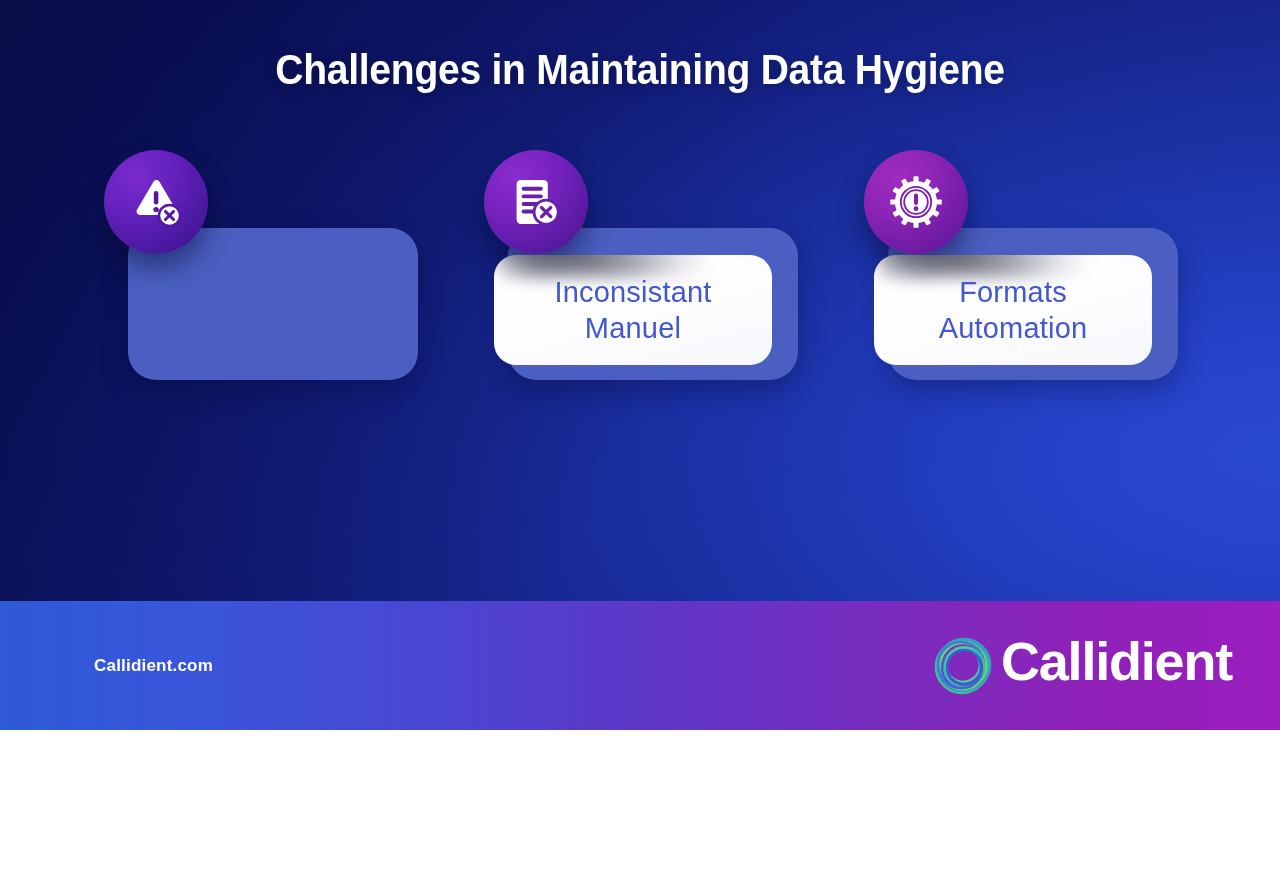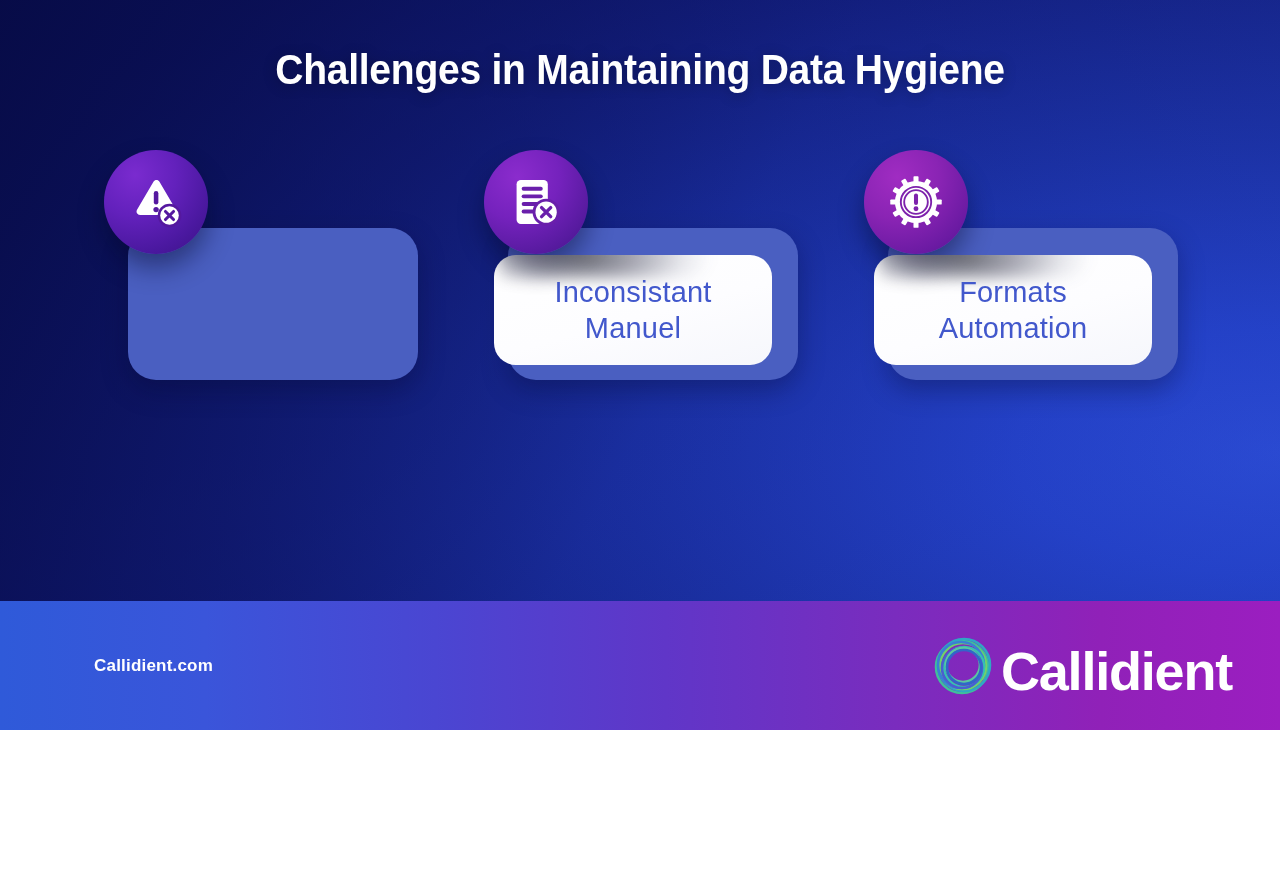--- a/index.html
+++ b/index.html
@@ -134,21 +134,21 @@
     color:#ffffff;
     font-size:17px;
     font-weight:bold;
     letter-spacing:.2px;
     margin-left:24px;
   }
   .brand {
     position:absolute;
     right:48px;
     display:flex;
-    align-items:flex-end;
+    align-items:flex-start;
     gap:2px;
   }
   .brand-mark { width:72px; height:72px; display:block; }
   .brand-name {
     color:#ffffff;
     font-size:54px;
     font-weight:bold;
     letter-spacing:-1.2px;
   }
 </style>

